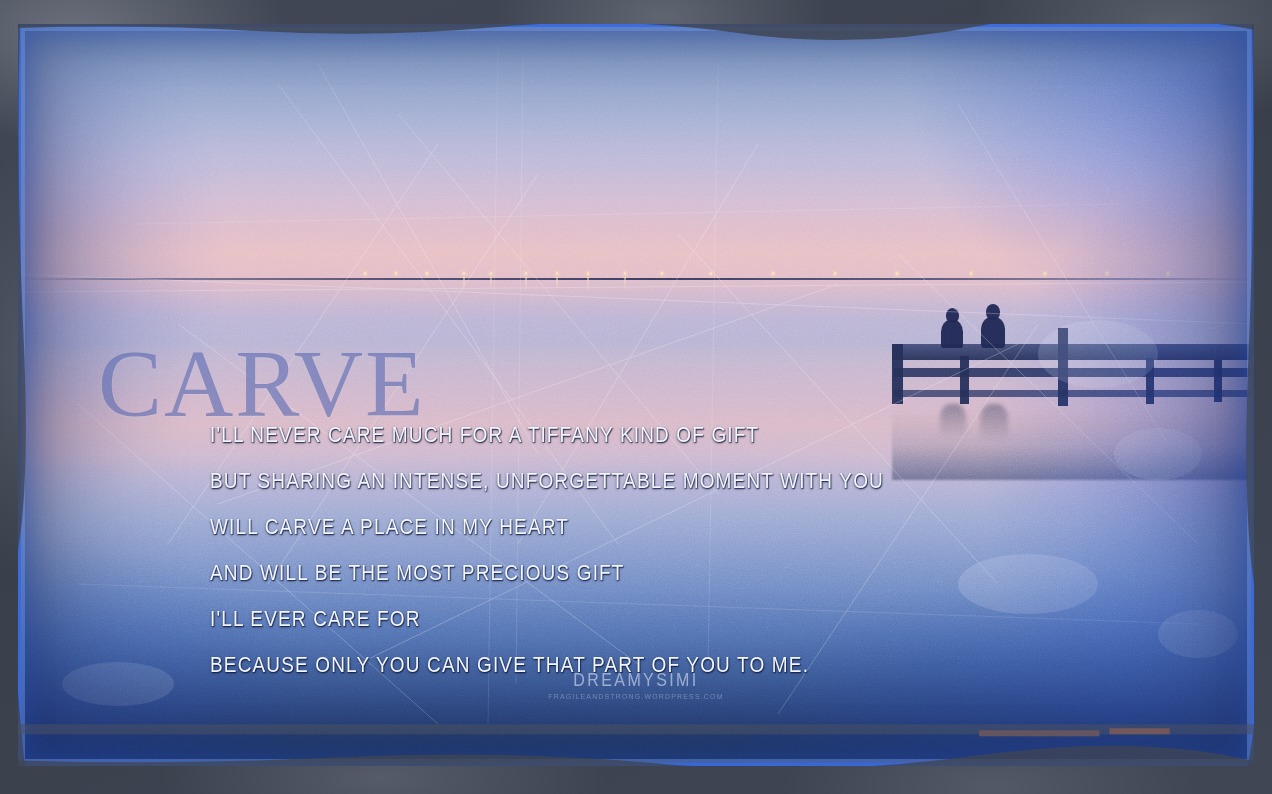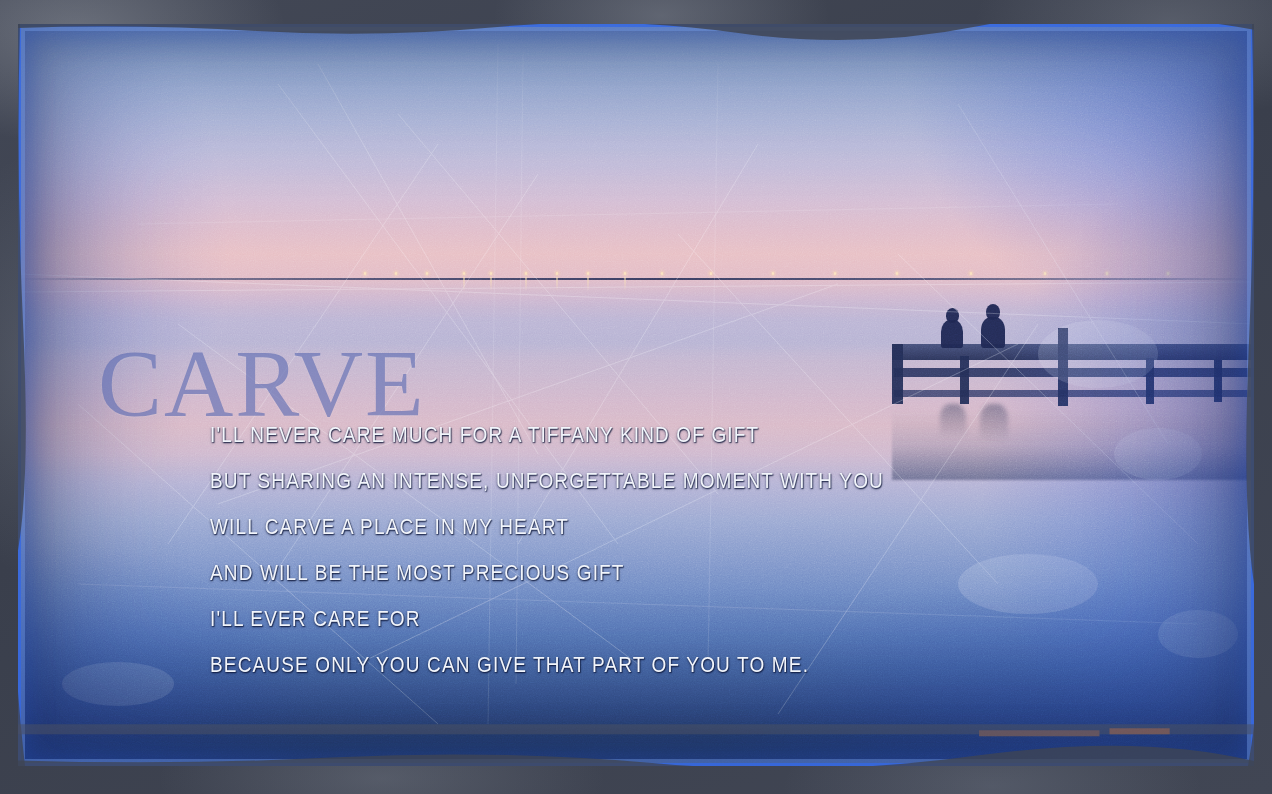--- a/index.html
+++ b/index.html
@@ -399,15 +399,19 @@
 
     <div class="poem">
       <div class="poem-line">I'LL NEVER CARE MUCH FOR A TIFFANY KIND OF GIFT</div>
       <div class="poem-line">BUT SHARING AN INTENSE, UNFORGETTABLE MOMENT WITH YOU</div>
       <div class="poem-line">WILL CARVE A PLACE IN MY HEART</div>
       <div class="poem-line">AND WILL BE THE MOST PRECIOUS GIFT</div>
       <div class="poem-line">I'LL EVER CARE FOR</div>
       <div class="poem-line">BECAUSE ONLY YOU CAN GIVE THAT PART OF YOU TO ME.</div>
     </div>
 
+    <div class="signature">
+      <div class="sig-name">DREAMYSIMI</div>
+      <div class="sig-url">FRAGILEANDSTRONG.WORDPRESS.COM</div>
+    </div>
 
   </div>
 </div>
 
 </body></html>

